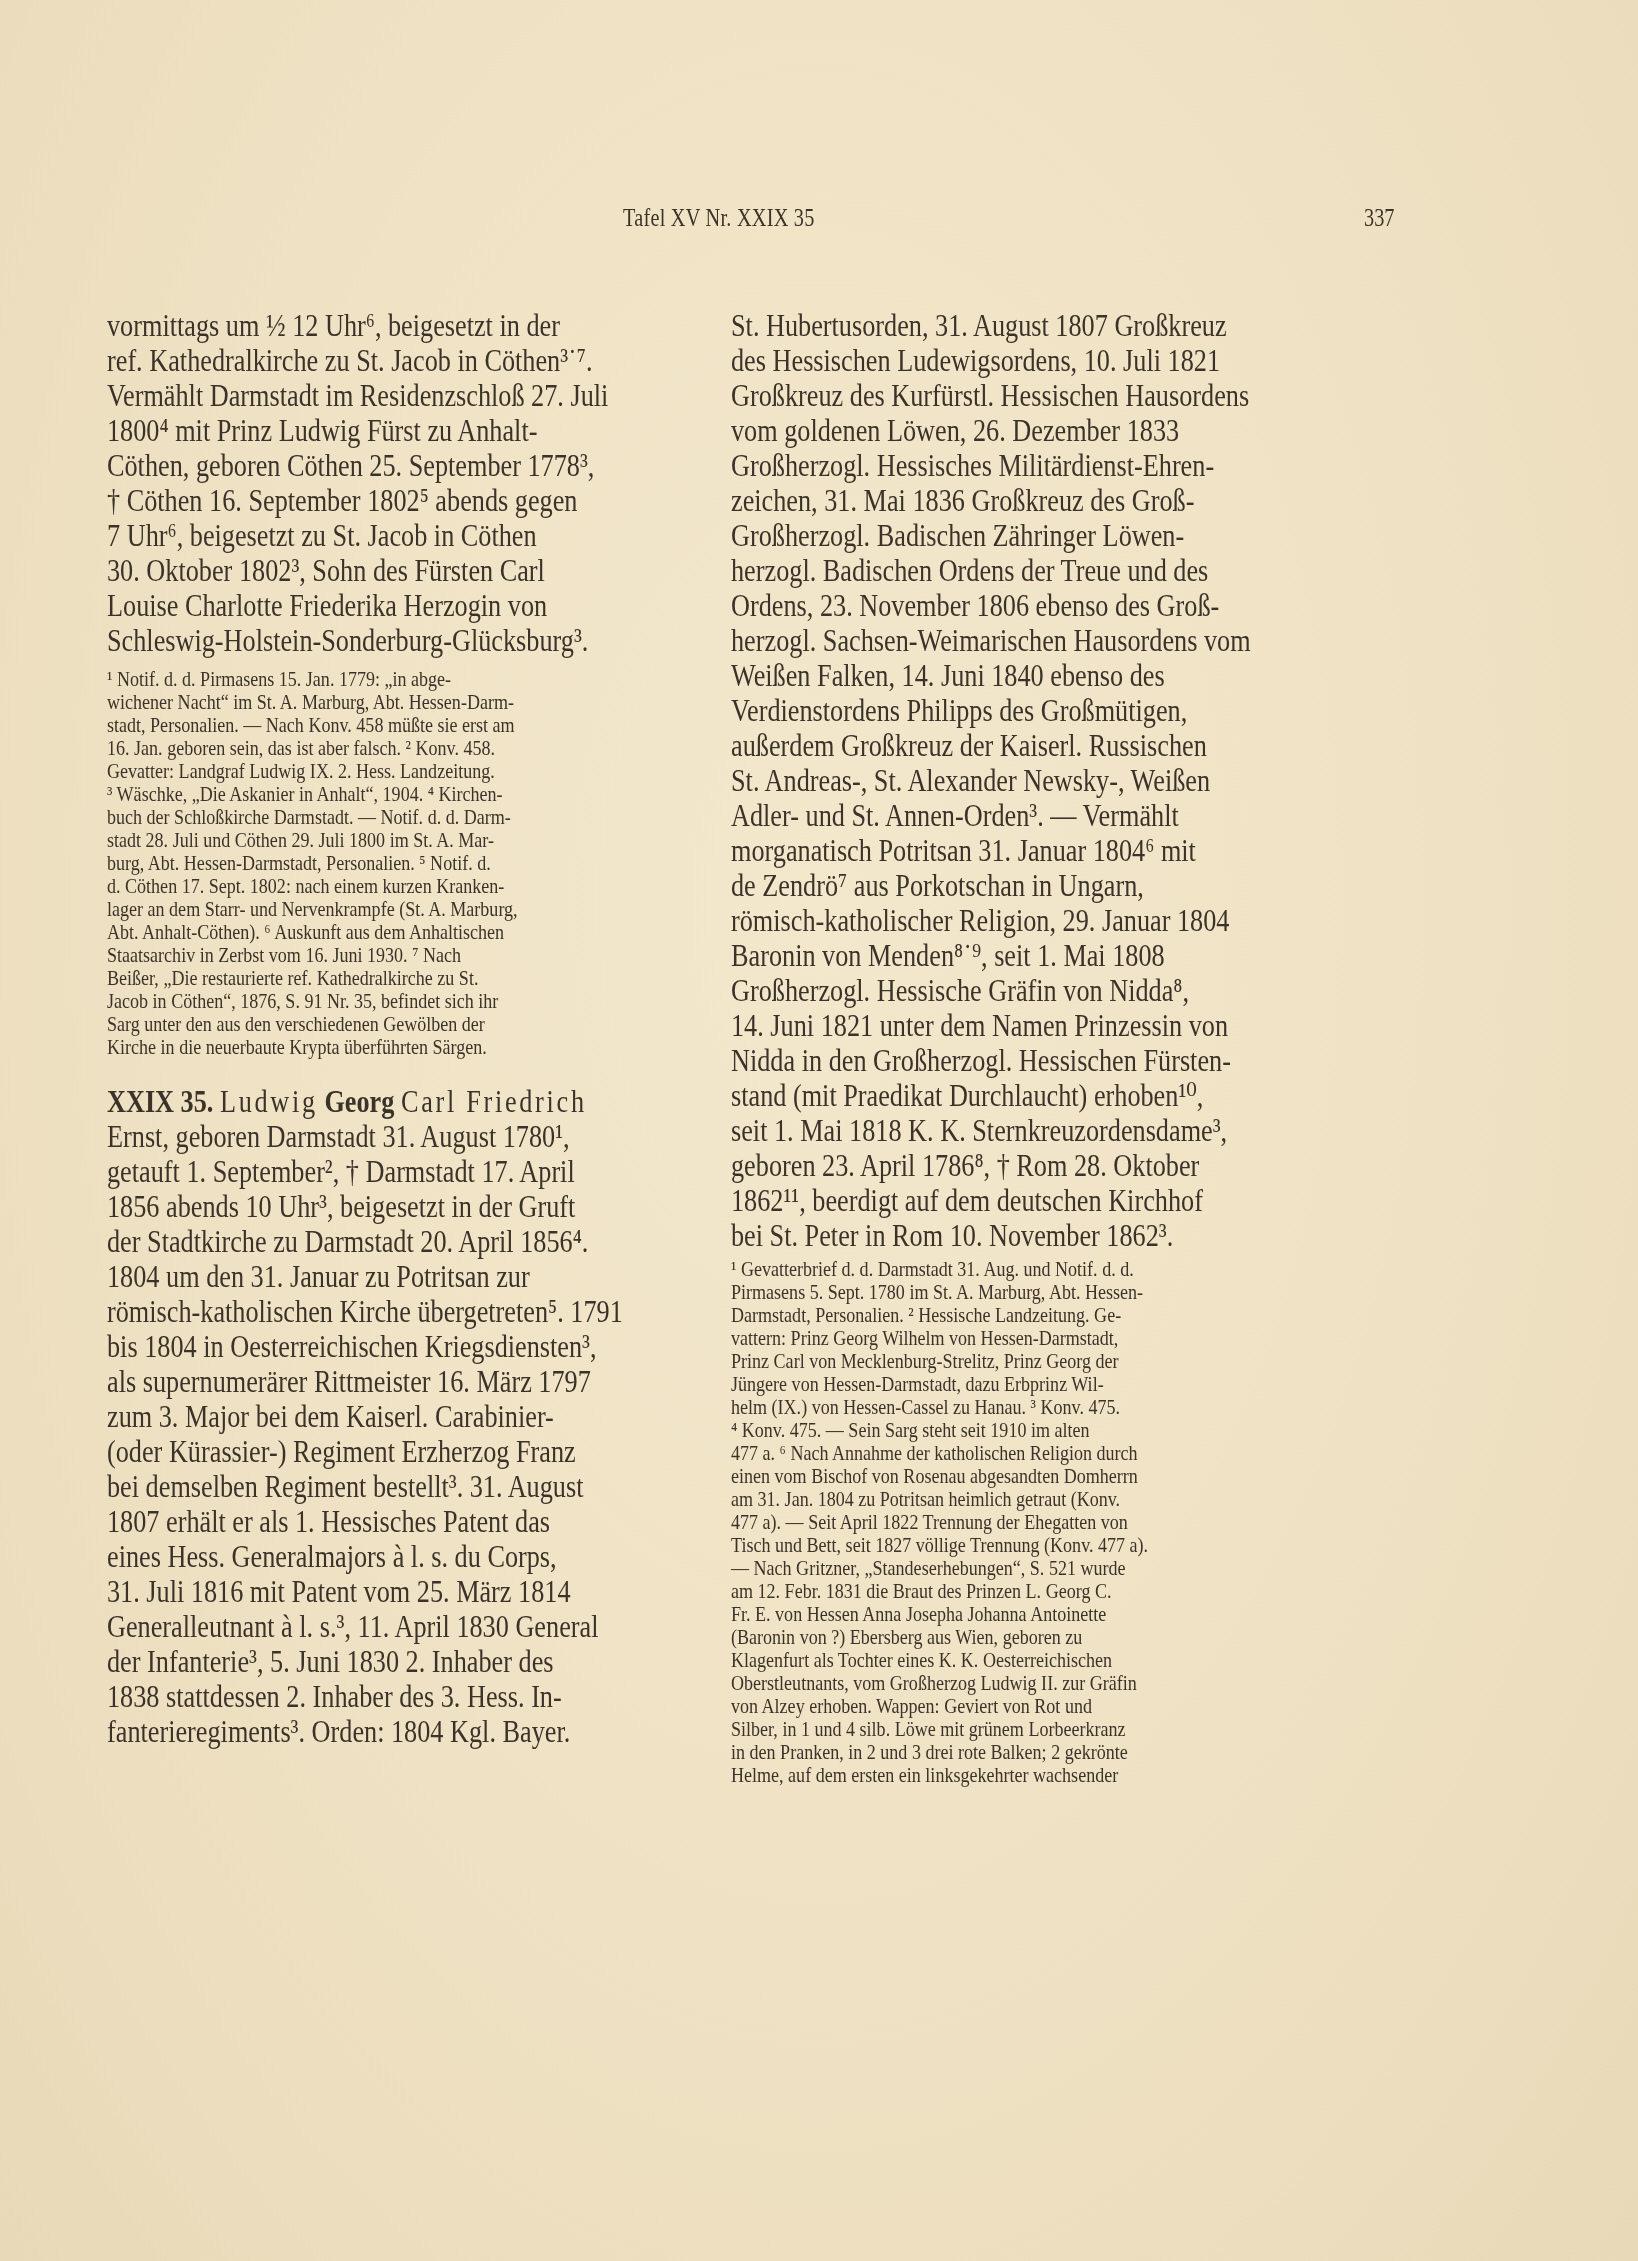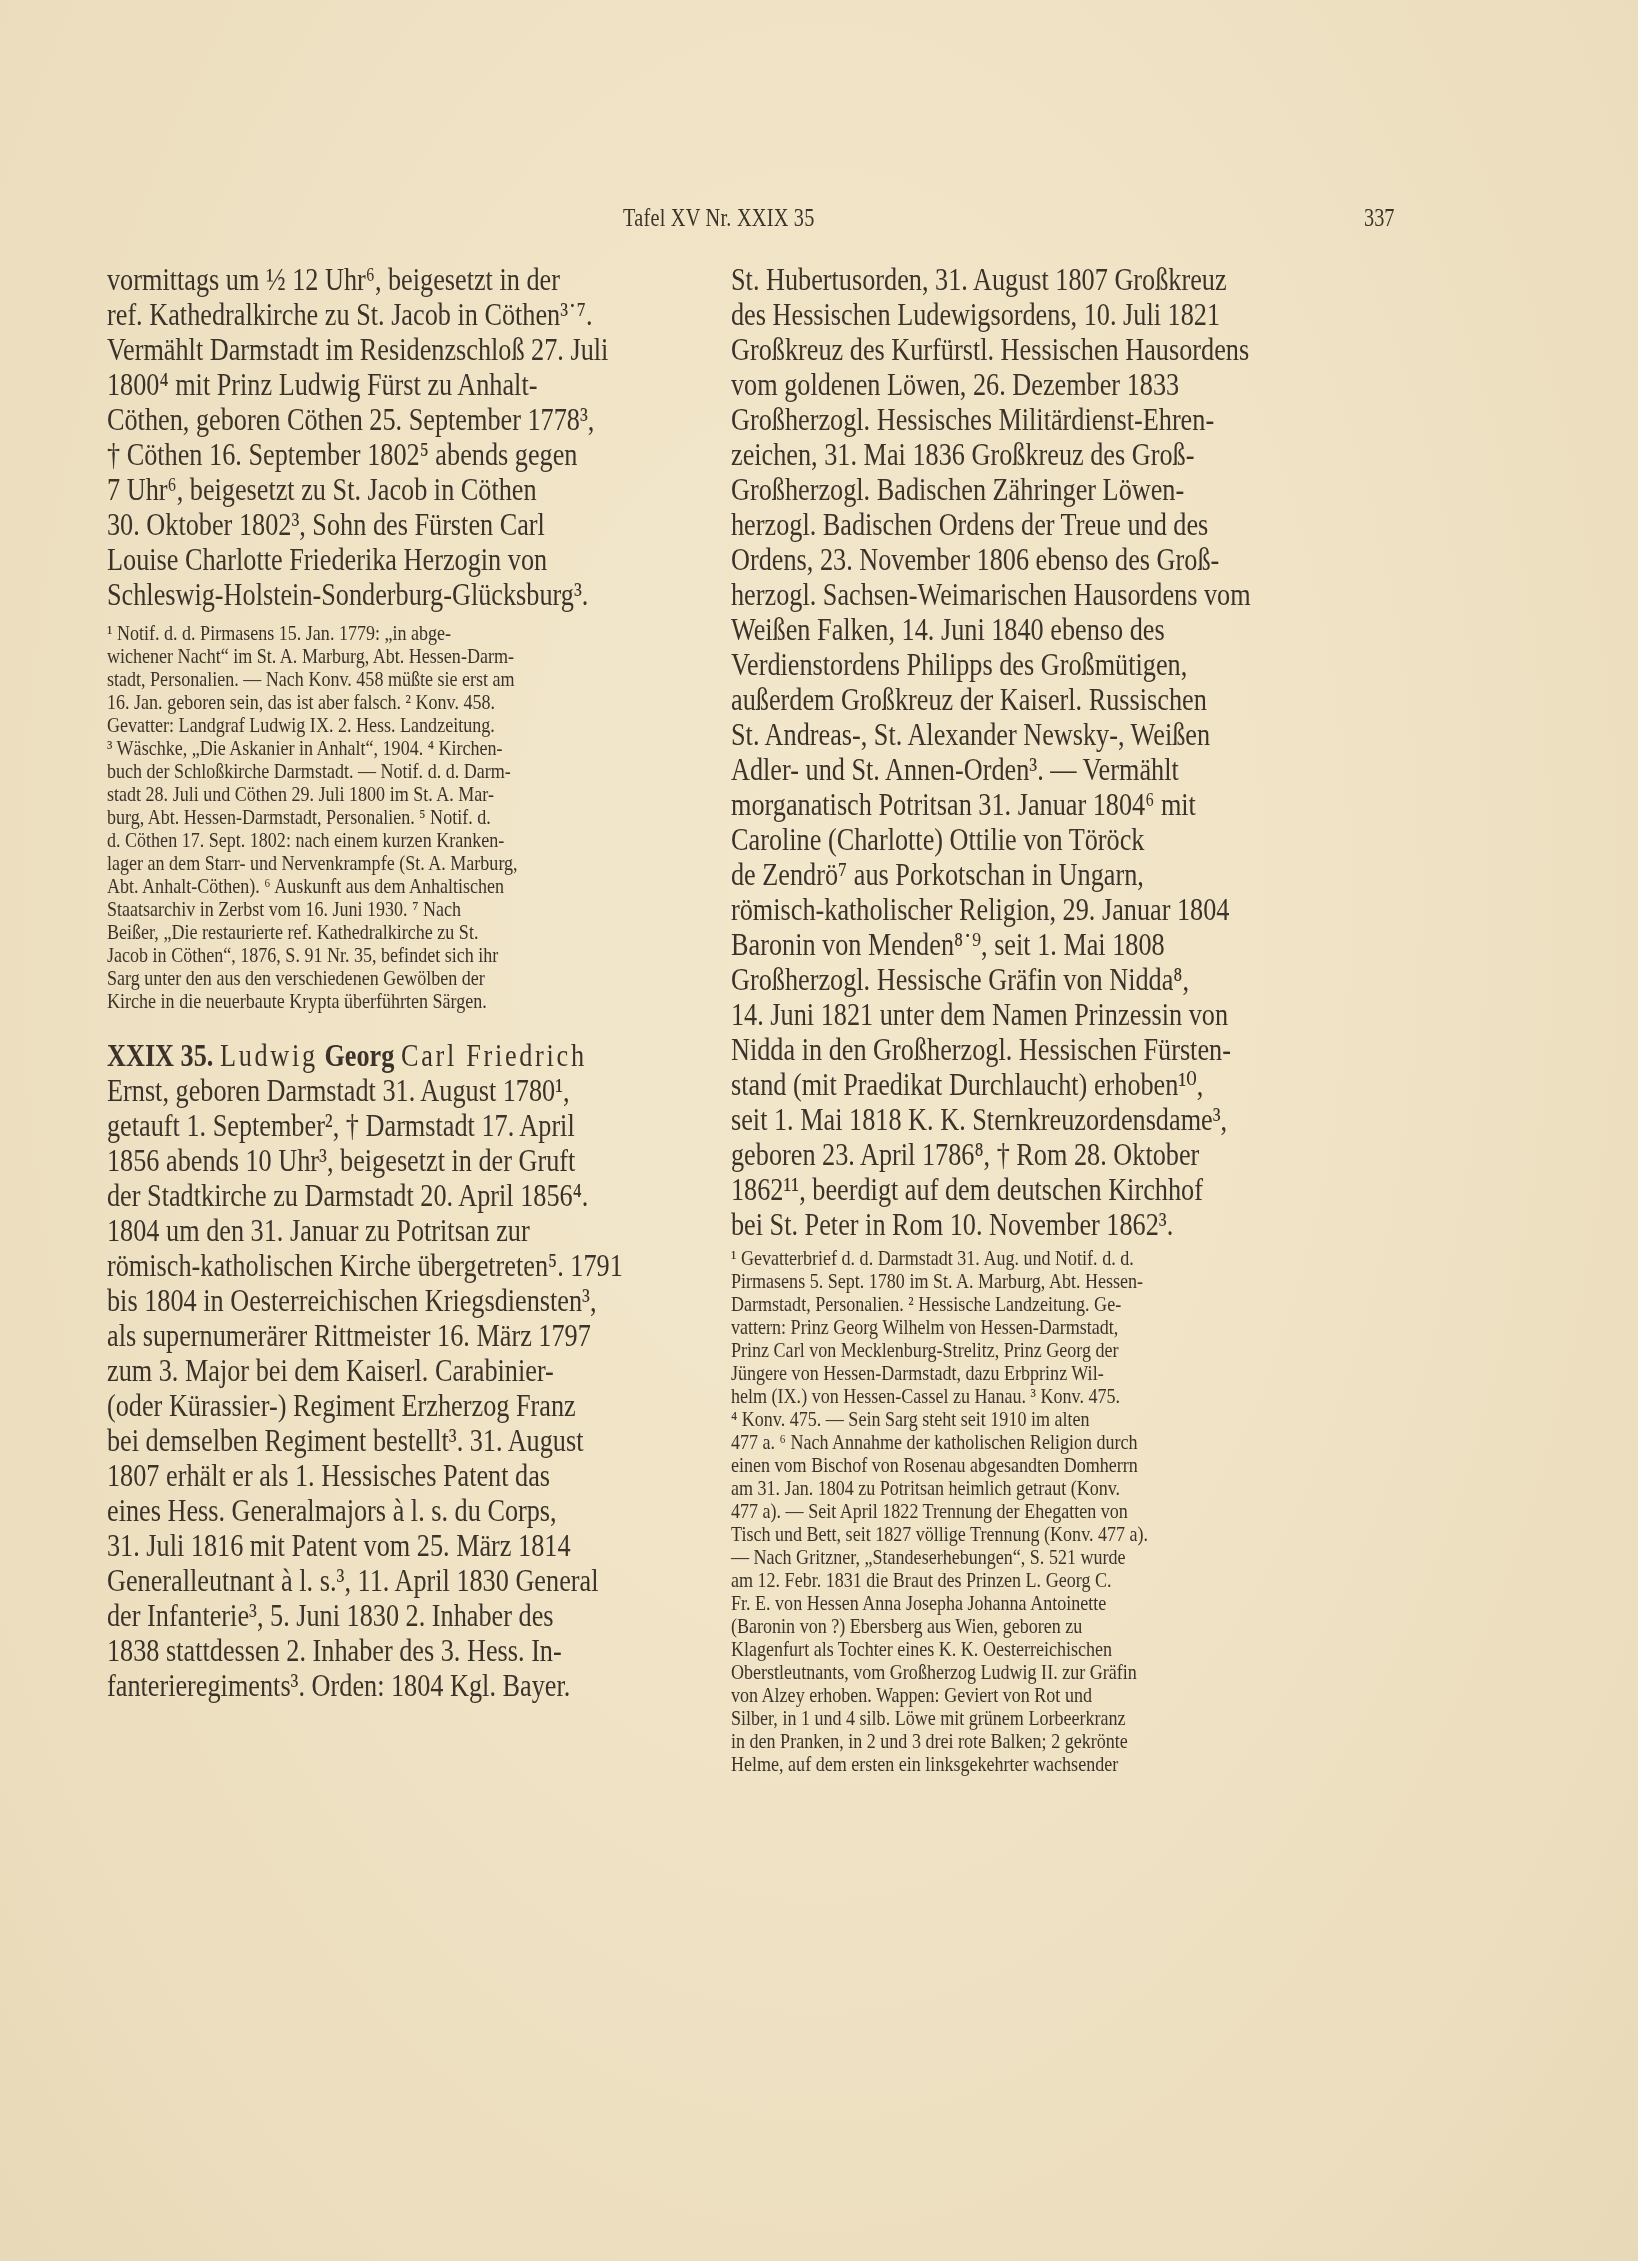--- a/index.html
+++ b/index.html
@@ -38,20 +38,21 @@
     position: absolute;
     left: 1364px;
     top: 0;
     font-size: 26px;
     transform: scaleX(0.78);
     transform-origin: left top;
     white-space: nowrap;
   }
   .col {
     position: absolute;
+    margin-top: 46px;
   }
   .col.left { left: 107px; top: 262px; width: 628px; }
   .col.right { left: 731px; top: 262px; width: 674px; }
 
   
   .line {
     display: block;
     white-space: nowrap;
     overflow: visible;
     position: relative;
@@ -161,21 +162,20 @@
       <div class="line body-line"><span class="inner" style="transform: scaleX(0.82);">Großherzogl. Badischen Zähringer Löwen-</span></div>
       <div class="line body-line"><span class="inner" style="transform: scaleX(0.82);">herzogl. Badischen Ordens der Treue und des</span></div>
       <div class="line body-line"><span class="inner" style="transform: scaleX(0.82);">Ordens, 23. November 1806 ebenso des Groß-</span></div>
       <div class="line body-line"><span class="inner" style="transform: scaleX(0.82);">herzogl. Sachsen-Weimarischen Hausordens vom</span></div>
       <div class="line body-line"><span class="inner" style="transform: scaleX(0.82);">Weißen Falken, 14. Juni 1840 ebenso des</span></div>
       <div class="line body-line"><span class="inner" style="transform: scaleX(0.82);">Verdienstordens Philipps des Großmütigen,</span></div>
       <div class="line body-line"><span class="inner" style="transform: scaleX(0.82);">außerdem Großkreuz der Kaiserl. Russischen</span></div>
       <div class="line body-line"><span class="inner" style="transform: scaleX(0.82);">St. Andreas-, St. Alexander Newsky-, Weißen</span></div>
       <div class="line body-line"><span class="inner" style="transform: scaleX(0.82);">Adler- und St. Annen-Orden³. — Vermählt</span></div>
       <div class="line body-line"><span class="inner" style="transform: scaleX(0.82);">morganatisch Potritsan 31. Januar 1804⁶ mit</span></div>
-      <div class="line body-line"><span class="inner" style="transform: scaleX(0.82);">Caroline (Charlotte) Ottilie von Töröck</span></div>
       <div class="line body-line"><span class="inner" style="transform: scaleX(0.82);">de Zendrö⁷ aus Porkotschan in Ungarn,</span></div>
       <div class="line body-line"><span class="inner" style="transform: scaleX(0.82);">römisch-katholischer Religion, 29. Januar 1804</span></div>
       <div class="line body-line"><span class="inner" style="transform: scaleX(0.82);">Baronin von Menden⁸˙⁹, seit 1. Mai 1808</span></div>
       <div class="line body-line"><span class="inner" style="transform: scaleX(0.82);">Großherzogl. Hessische Gräfin von Nidda⁸,</span></div>
       <div class="line body-line"><span class="inner" style="transform: scaleX(0.82);">14. Juni 1821 unter dem Namen Prinzessin von</span></div>
       <div class="line body-line"><span class="inner" style="transform: scaleX(0.82);">Nidda in den Großherzogl. Hessischen Fürsten-</span></div>
       <div class="line body-line"><span class="inner" style="transform: scaleX(0.82);">stand (mit Praedikat Durchlaucht) erhoben¹⁰,</span></div>
       <div class="line body-line"><span class="inner" style="transform: scaleX(0.82);">seit 1. Mai 1818 K. K. Sternkreuzordensdame³,</span></div>
       <div class="line body-line"><span class="inner" style="transform: scaleX(0.82);">geboren 23. April 1786⁸, † Rom 28. Oktober</span></div>
       <div class="line body-line"><span class="inner" style="transform: scaleX(0.82);">1862¹¹, beerdigt auf dem deutschen Kirchhof</span></div>

